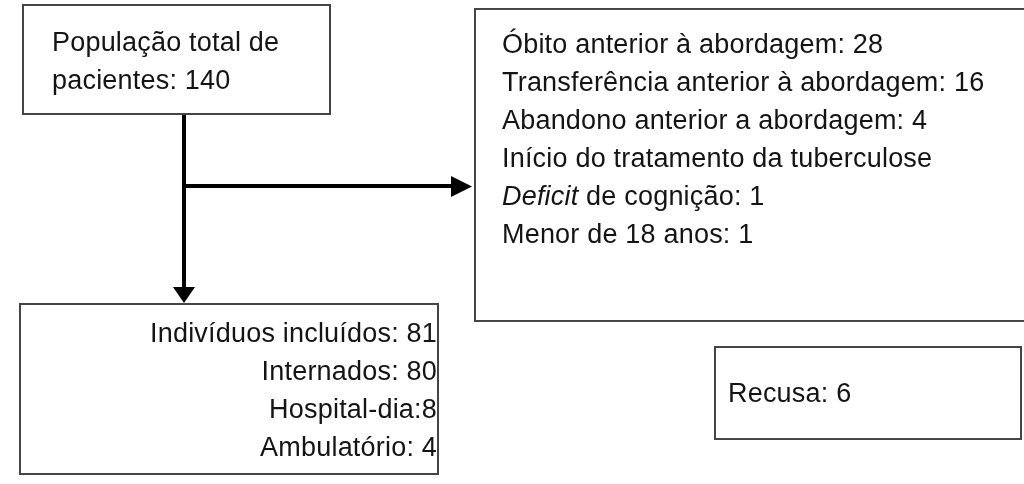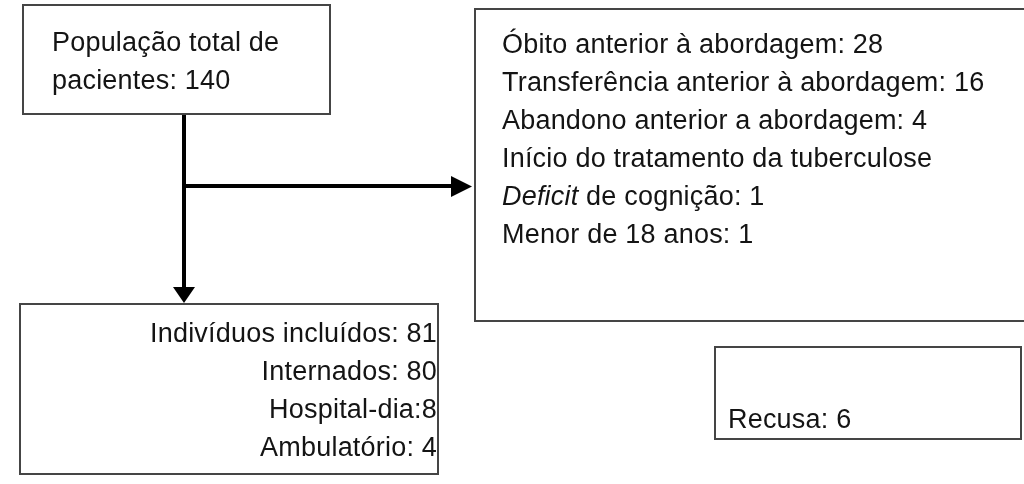--- a/index.html
+++ b/index.html
@@ -40,21 +40,21 @@
   .box-included {
     left: 7px; top: 303px;
     width: 420px; height: 172px;
     padding: 9px 0 0 23px;
     text-align: right;
   }
   .box-refusal {
     left: 702px; top: 346px;
     width: 308px; height: 94px;
     display: flex;
-    align-items: flex-end;
+    align-items: center;
     padding-left: 12px;
   }
   .italic { font-style: italic; }
   .arrows {
     position: absolute;
     left: 0; top: 0;
     pointer-events: none;
   }
   .arrow-line {
     stroke: var(--arrow, #000000);

